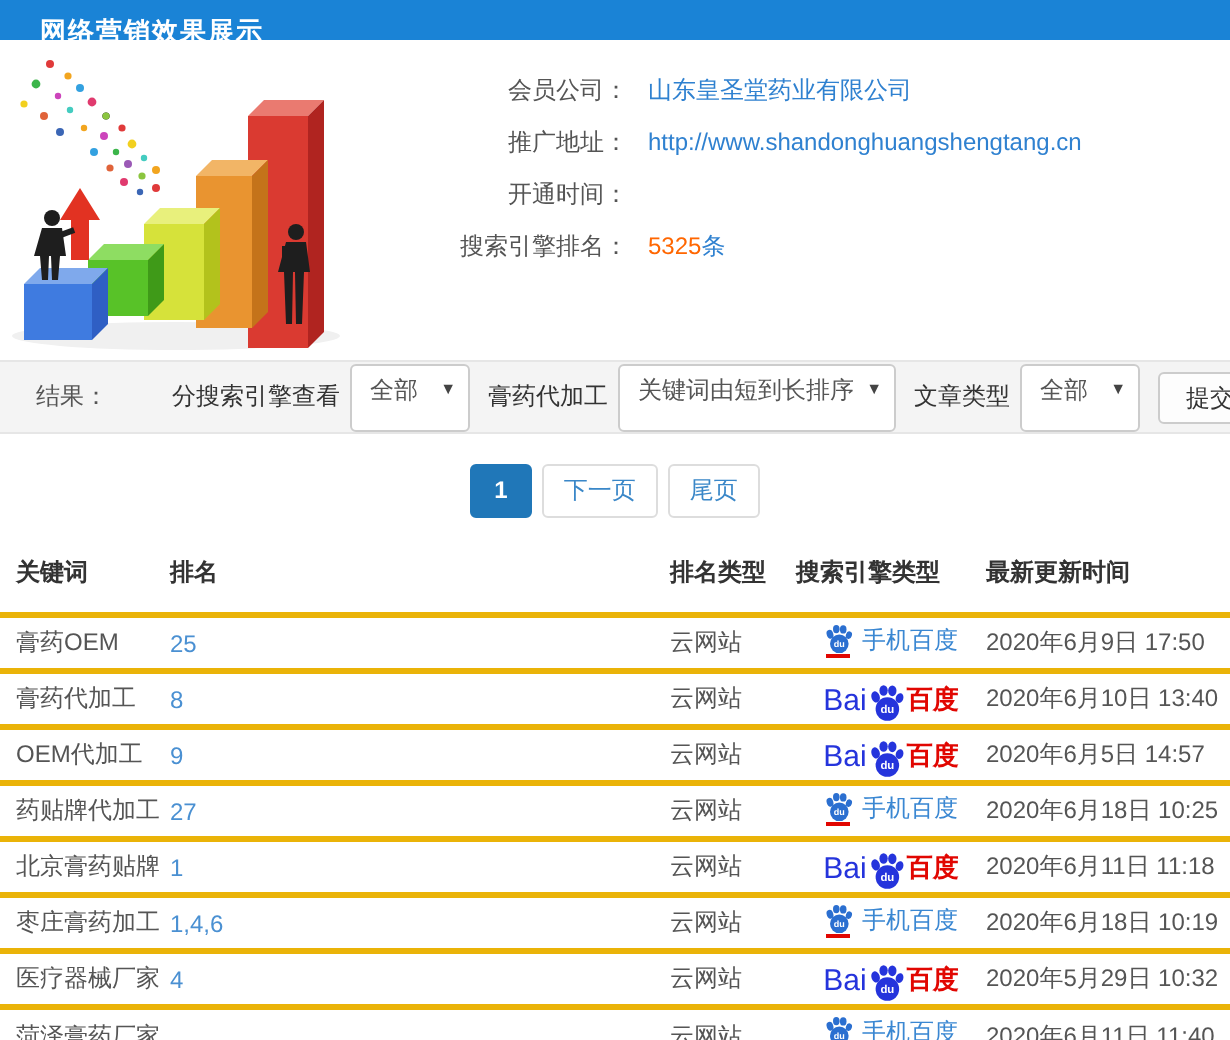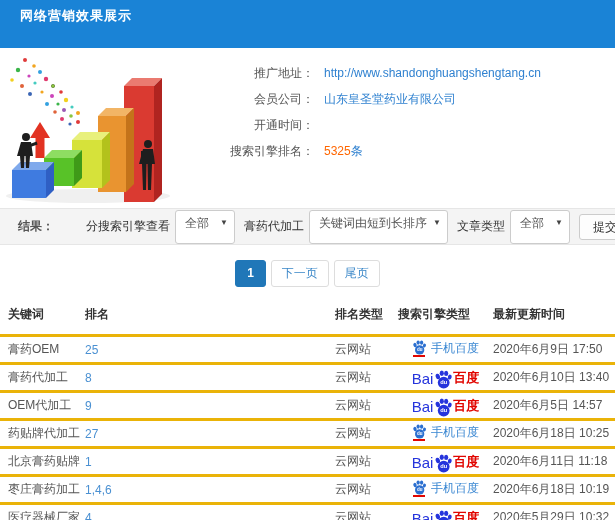--- a/index.html
+++ b/index.html
@@ -1,38 +1,38 @@
 <!DOCTYPE html>
 <html><head>
 <meta charset="utf-8">
 <style>
   * { box-sizing: border-box; margin: 0; padding: 0; }
   html,body { width:615px; height:520px; overflow:hidden; background:#fff;
     font-family:"Liberation Sans","DejaVu Sans",sans-serif; }
 
   
-  .topbar { height:48px; background:#1a83d6; color:#fff; font-size:13px;
+  .topbar { height:20px; background:#1a83d6; color:#fff; font-size:13px;
     font-weight:bold; line-height:32px; padding-left:20px; letter-spacing:1px; }
 
   
   .info { display:flex; height:158px; padding-top:4px; }
   .illus-wrap { width:192px; height:154px; flex:0 0 192px; }
   .info-rows { padding-top:8px; font-size:12px; }
   .info-row { height:26px; line-height:26px; display:flex; }
   .info-label { width:122px; text-align:right; color:#555; }
   .info-value { margin-left:10px; color:#555; }
   .link { color:#2f81d0; text-decoration:none; cursor:pointer; }
   .num-orange { color:#ff6600; }
   .suffix-blue { color:#2f81d0; }
 
   
   .filter-bar { height:37px; background:#f4f4f4; border-top:1px solid #e6e6e6;
     border-bottom:1px solid #e6e6e6; display:flex; align-items:center;
     padding-left:18px; font-size:12px; color:#333; margin-top:2px; }
-  .result-label { font-weight:bold; color:#555; }
+  .result-label { font-weight:normal; color:#555; }
   .filter-right { margin-left:auto; display:flex; align-items:center; margin-right:-16px; }
   .flabel { font-weight:normal; margin:0 5px 0 9px; white-space:nowrap; }
   .sel { background:#fff; border:1px solid #ccc; border-radius:3px; height:34px;
     line-height:24px; padding:0 20px 0 9px; position:relative; color:#555;
     white-space:nowrap; cursor:pointer; }
   .sel .caret { position:absolute; right:6px; top:0; font-size:8px; color:#444; }
   .sel-wide { min-width:60px; }
   .submit-btn { background:#fdfdfd; border:1px solid #ccc; border-radius:3px;
     height:26px; line-height:24px; padding:0 13px; font-size:12px; color:#333;
     margin-left:9px; cursor:pointer; white-space:nowrap; }
@@ -141,26 +141,26 @@
 
       <g fill="#1e1e1e">
         <circle cx="148" cy="92" r="4"></circle>
         <path d="M143,97 h10 l2,15 h-3 l-1,26 h-3 l-0.5,-26 h-1 l-0.5,26 h-3 l-1,-26 h-3 z"></path>
         <rect x="141" y="99" width="3" height="8"></rect>
       </g>
     </svg>
   </div>
   <div class="info-rows">
     <div class="info-row">
+      <span class="info-label">会员公司：</span>
+      <a class="info-value link">山东皇圣堂药业有限公司</a>
+    </div>
+    <div class="info-row">
       <span class="info-label">推广地址：</span>
       <a class="info-value link">http://www.shandonghuangshengtang.cn</a>
-    </div>
-    <div class="info-row">
-      <span class="info-label">会员公司：</span>
-      <a class="info-value link">山东皇圣堂药业有限公司</a>
     </div>
     <div class="info-row">
       <span class="info-label">开通时间：</span>
     </div>
     <div class="info-row">
       <span class="info-label">搜索引擎排名：</span>
       <span class="info-value"><span class="num-orange">5325</span><span class="suffix-blue">条</span></span>
     </div>
   </div>
 </div>

